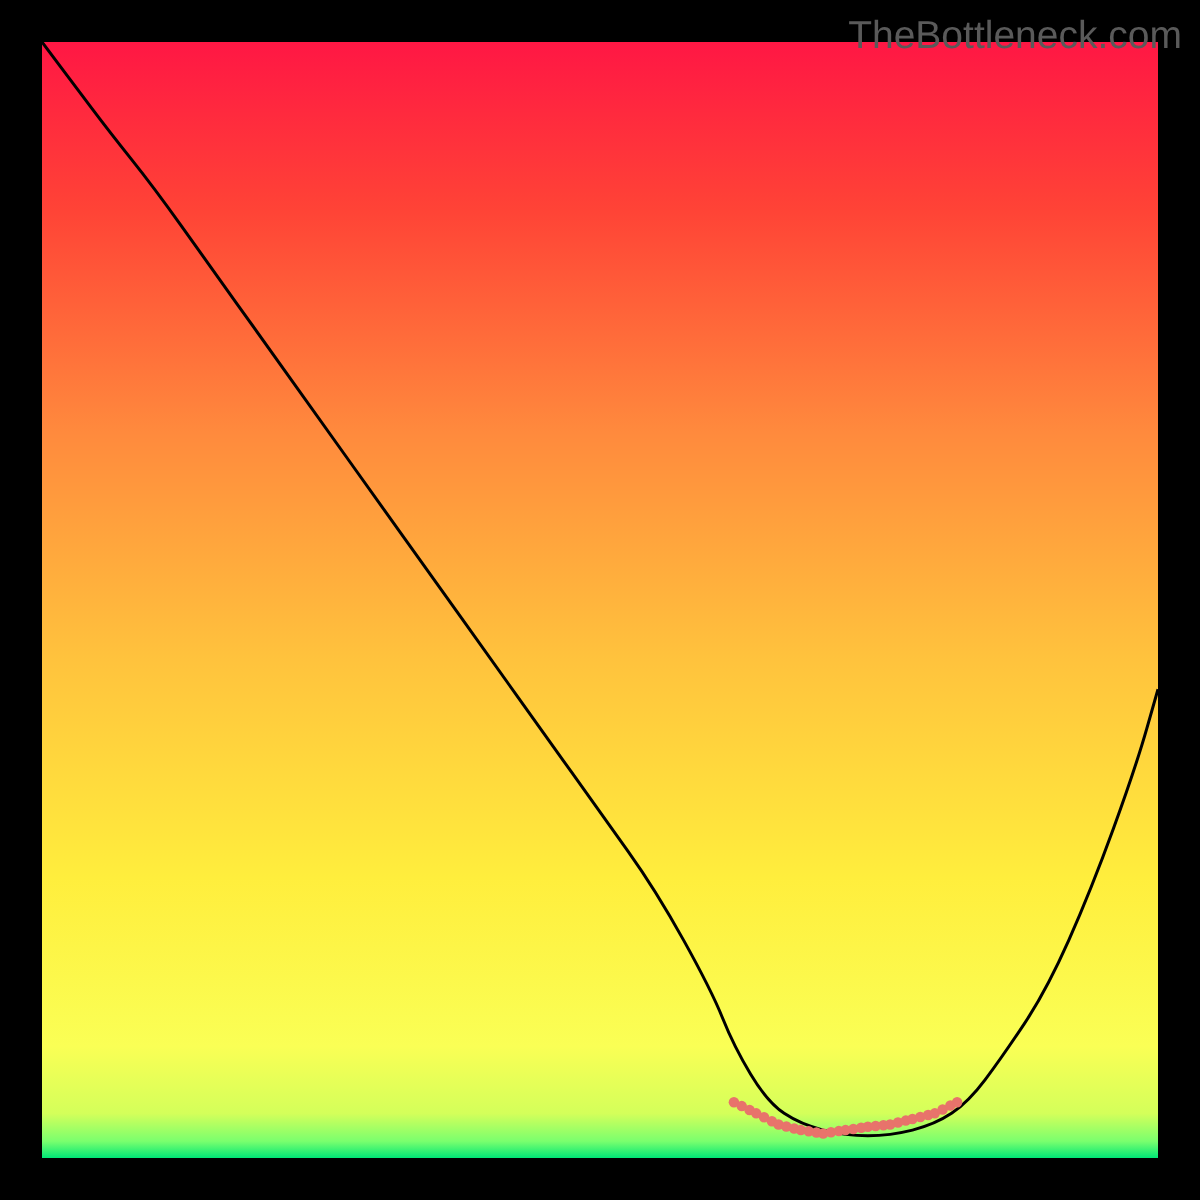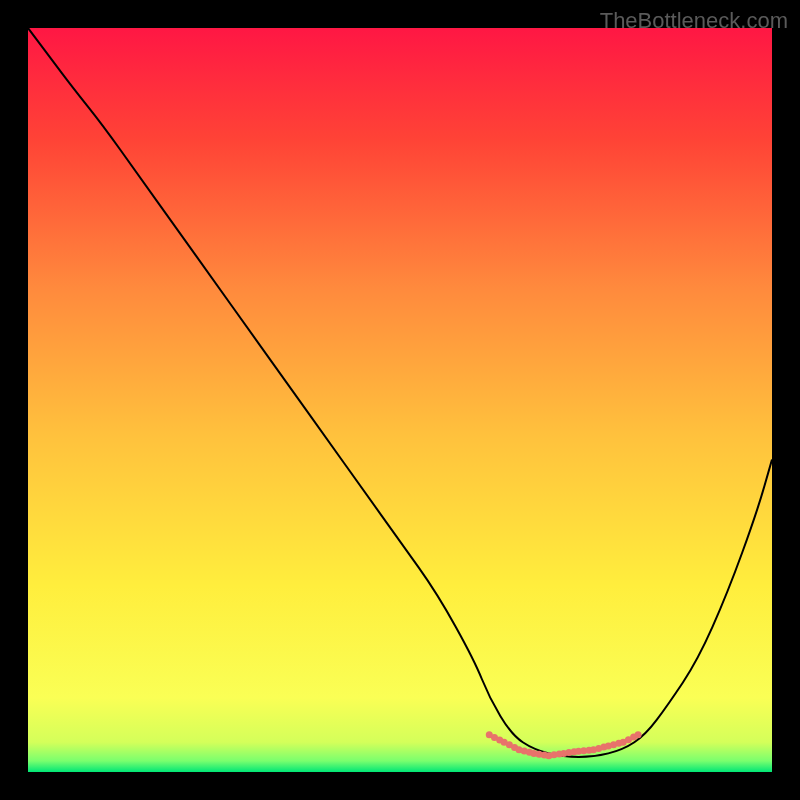--- a/index.html
+++ b/index.html
@@ -1,18 +1,18 @@
 <!DOCTYPE html>
 <html><head>
 <meta charset="utf-8">
 <style>
   * { margin: 0; padding: 0; box-sizing: border-box; }
   body { width: 800px; height: 800px; background: #000; position: relative; font-family: Arial, sans-serif; }
   .container { width: 800px; height: 800px; position: relative; background: #000; }
-  .watermark { position: absolute; top: 8px; right: 12px; color: #5a5a5a; font-size: 22px; font-weight: normal; z-index: 10; }
+  .watermark { position: absolute; top: 8px; right: 12px; color: #5a5a5a; font-size: 26px; font-weight: normal; z-index: 10; }
   .plot-area { position: absolute; top: 28px; left: 28px; width: 744px; height: 744px; }
   .gradient-bg { position: absolute; top: 0; left: 0; width: 100%; height: 100%; }
   svg.curve { position: absolute; top: 0; left: 0; width: 100%; height: 100%; }
 </style>
 </head>
 <body>
 
 <div class="container">
   <div class="watermark">TheBottleneck.com</div>
   <div class="plot-area">

